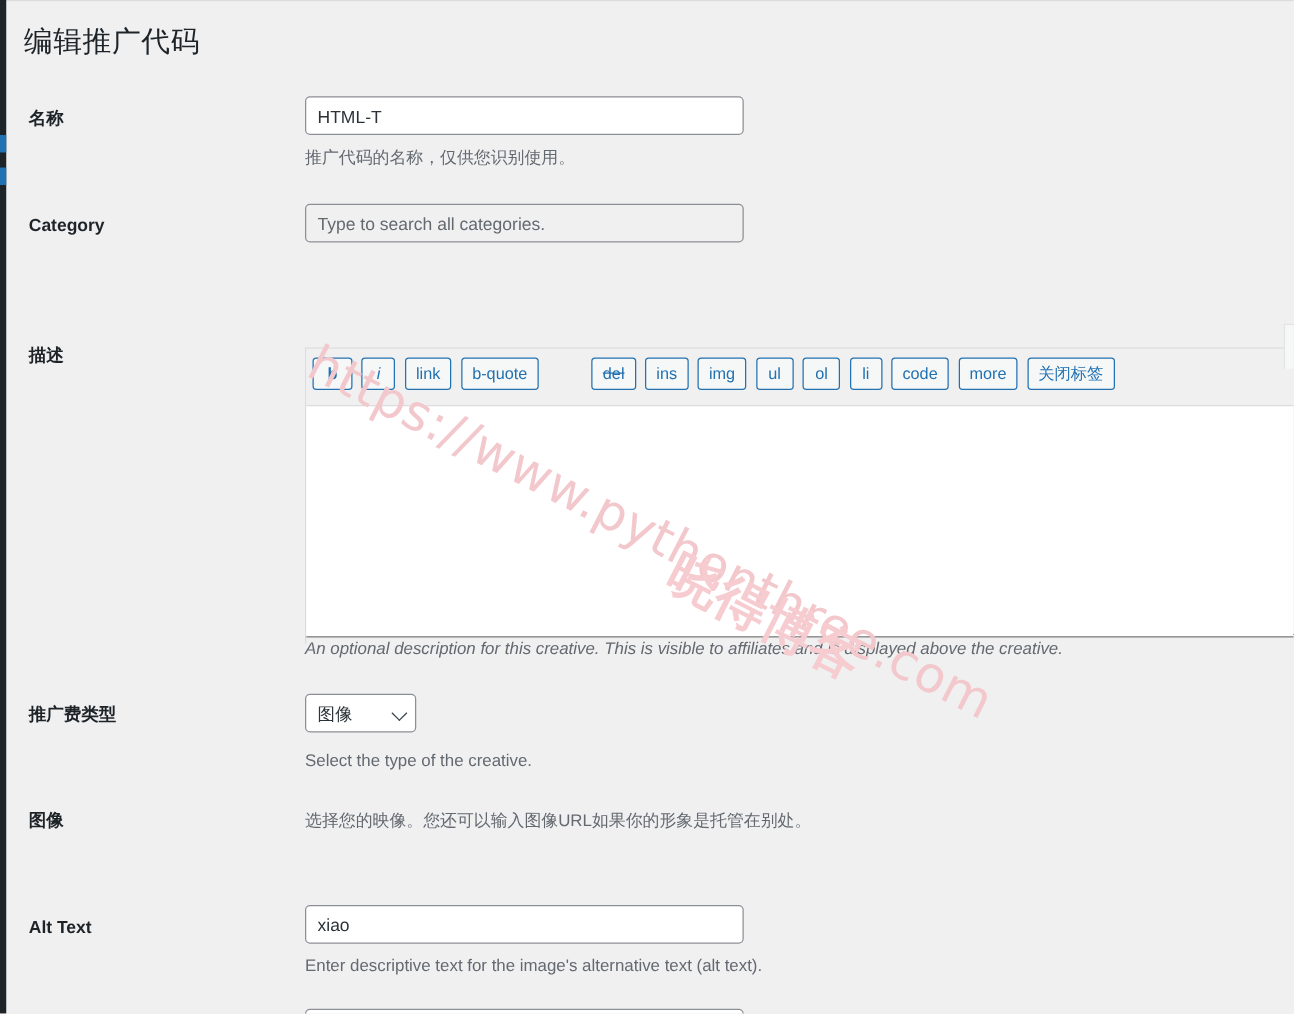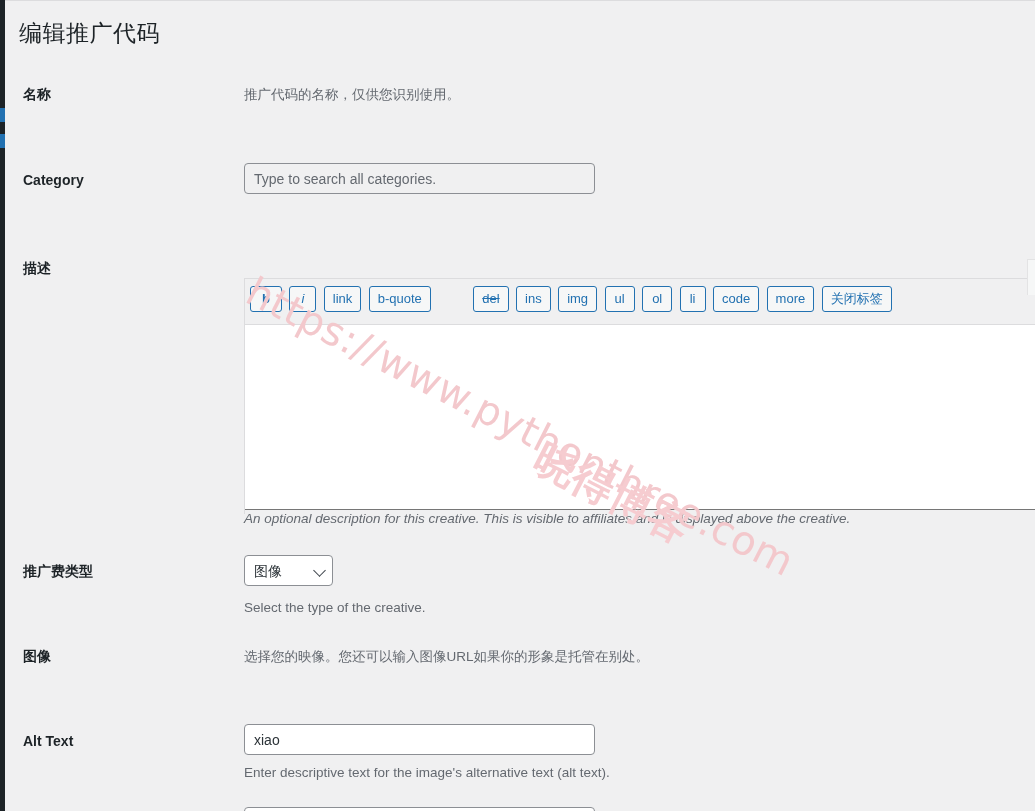--- a/index.html
+++ b/index.html
@@ -268,33 +268,34 @@
     <div class="wm-brand">晓得博客</div>
   </div>
 
   <div id="content">
 
     <h1 id="page-title">编辑推广代码</h1>
 
     <div class="row" style="top:70px;">
       <div class="row-label" style="top:14px;">名称</div>
       <div class="row-field" style="top:6px;">
+        <input class="txt-input" type="text" value="HTML-T" style="">
         <div class="help">推广代码的名称，仅供您识别使用。</div>
       </div>
     </div>
 
     <div class="row" style="top:156px;">
       <div class="row-label" style="top:14px;">Category</div>
       <div class="row-field" style="top:6px;">
         <input class="txt-input greyed" type="text" placeholder="Type to search all categories." style="">
       </div>
     </div>
 
     <div class="row" style="top:248px;">
-      <div class="row-label" style="top:10px;">描述</div>
+      <div class="row-label" style="top:26px;">描述</div>
     </div>
 
     <div id="editor-tabstub"></div>
 
     <div id="editor-wrap">
       <div id="editor-toolbar">
         <span class="qt-btn bold">b</span>
         <span class="qt-btn italic">i</span>
         <span class="qt-btn underline">link</span>
         <span class="qt-btn">b-quote</span>

